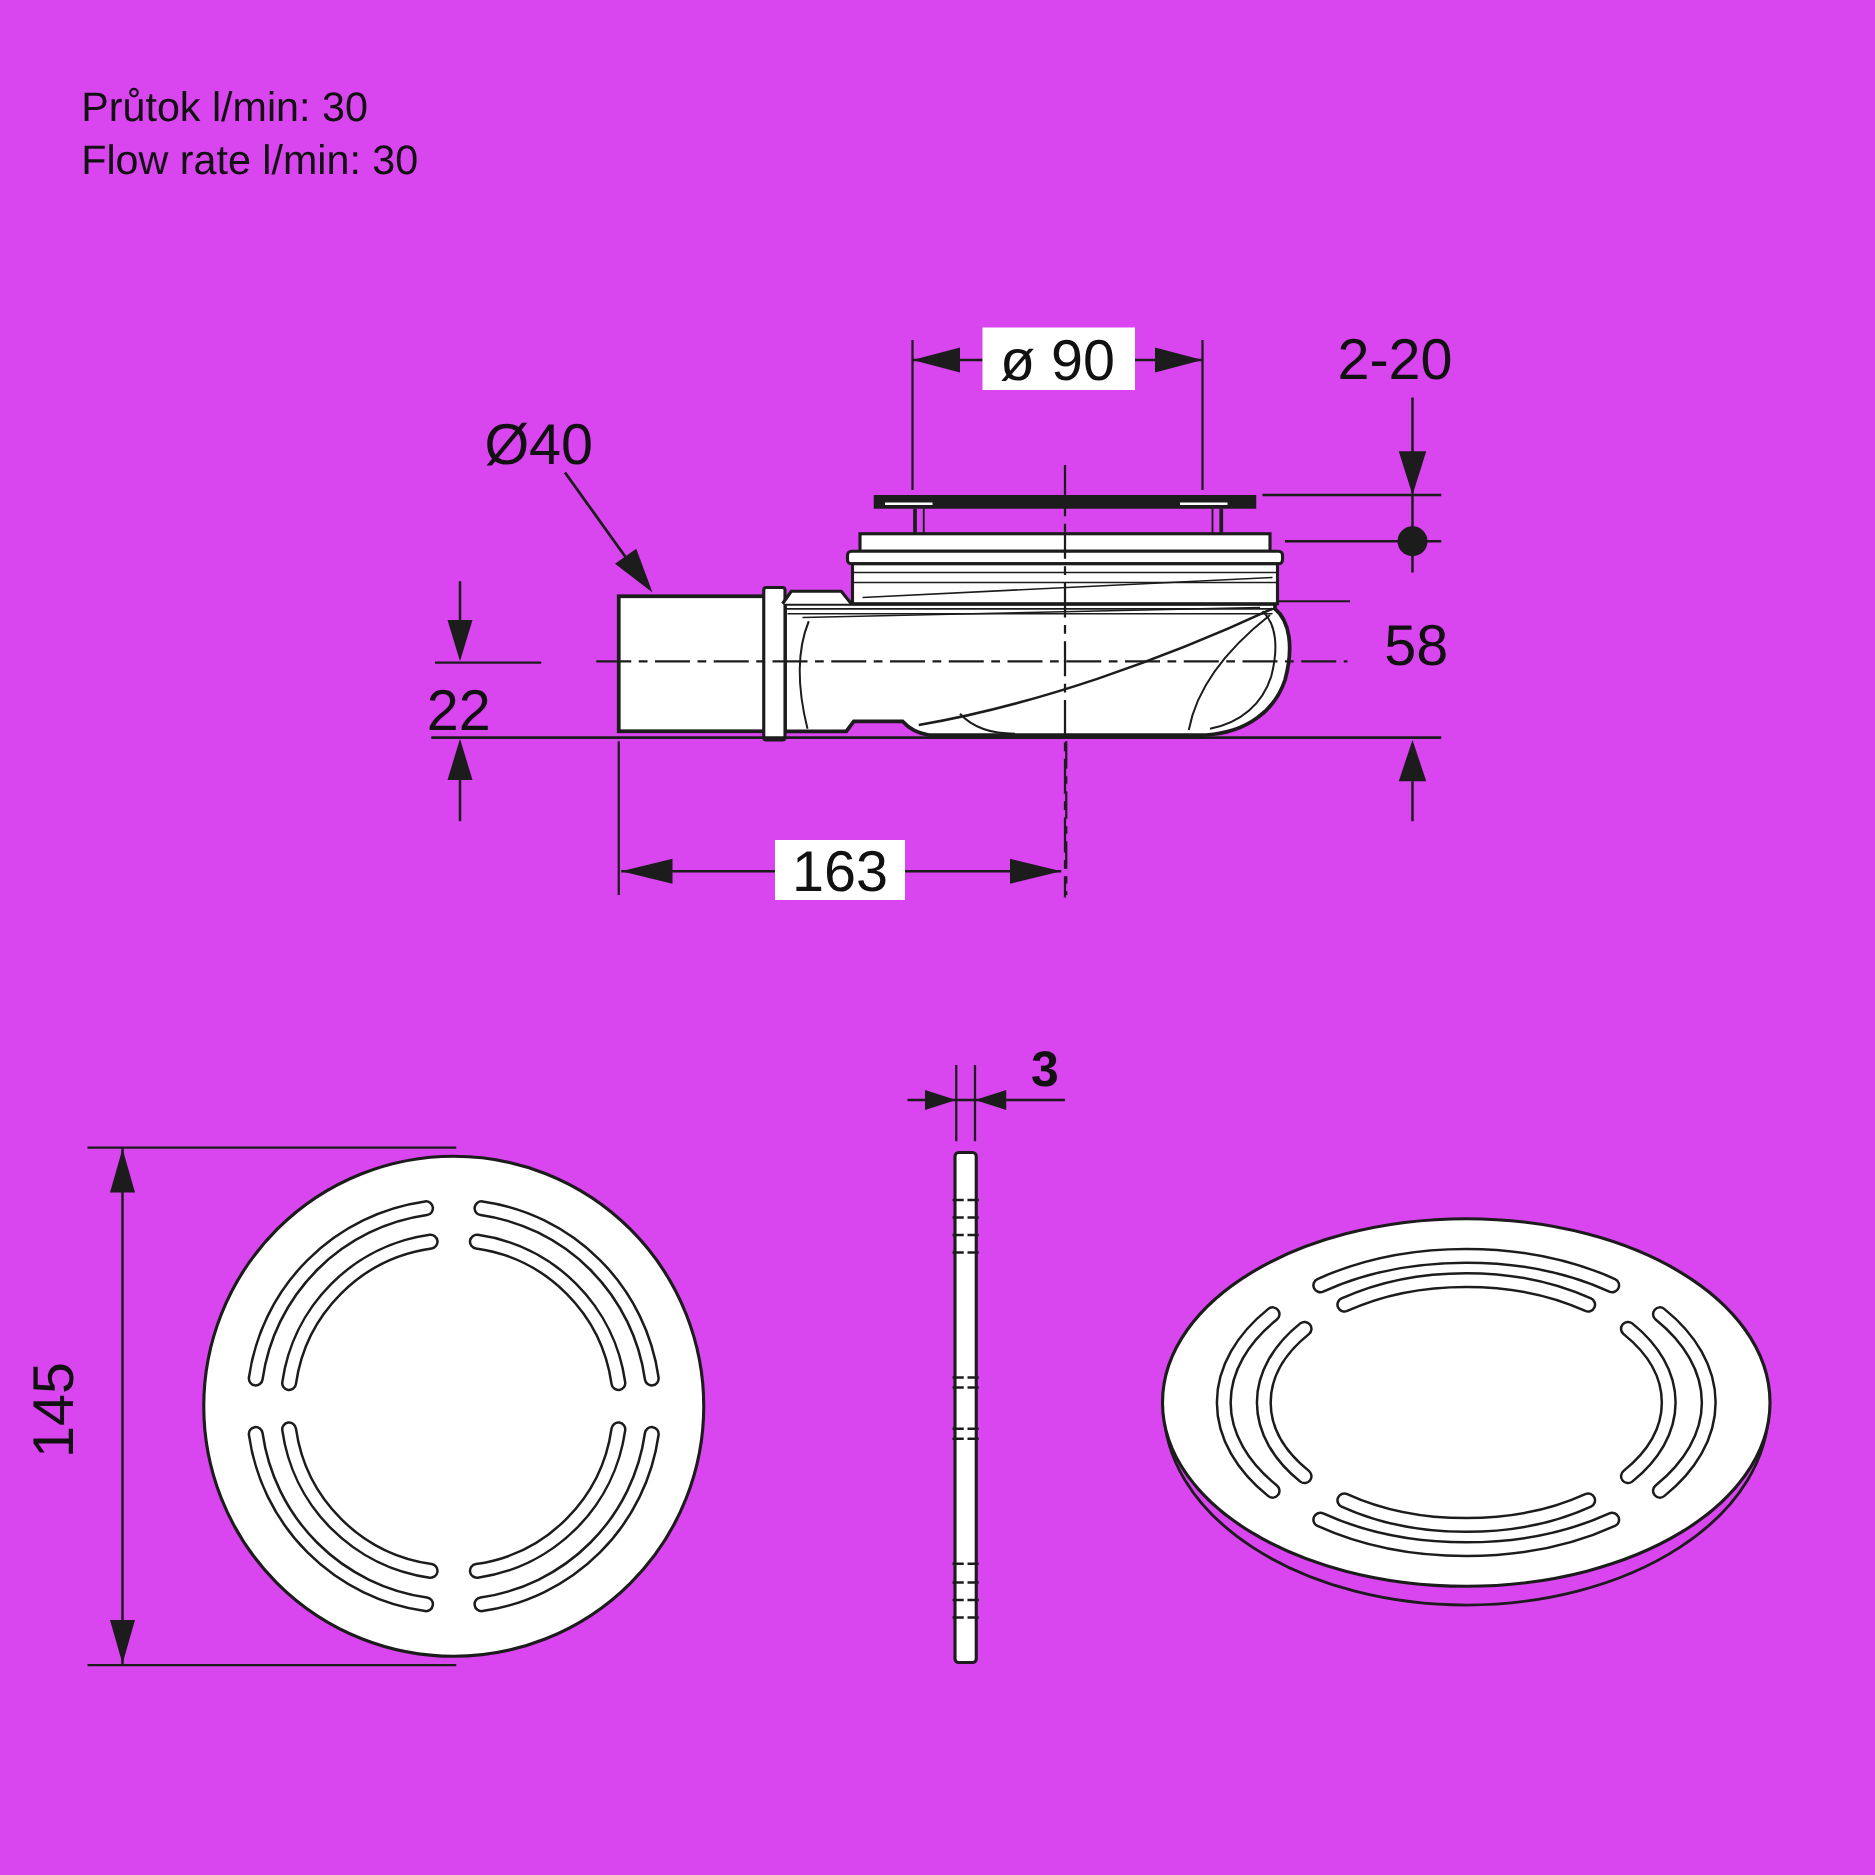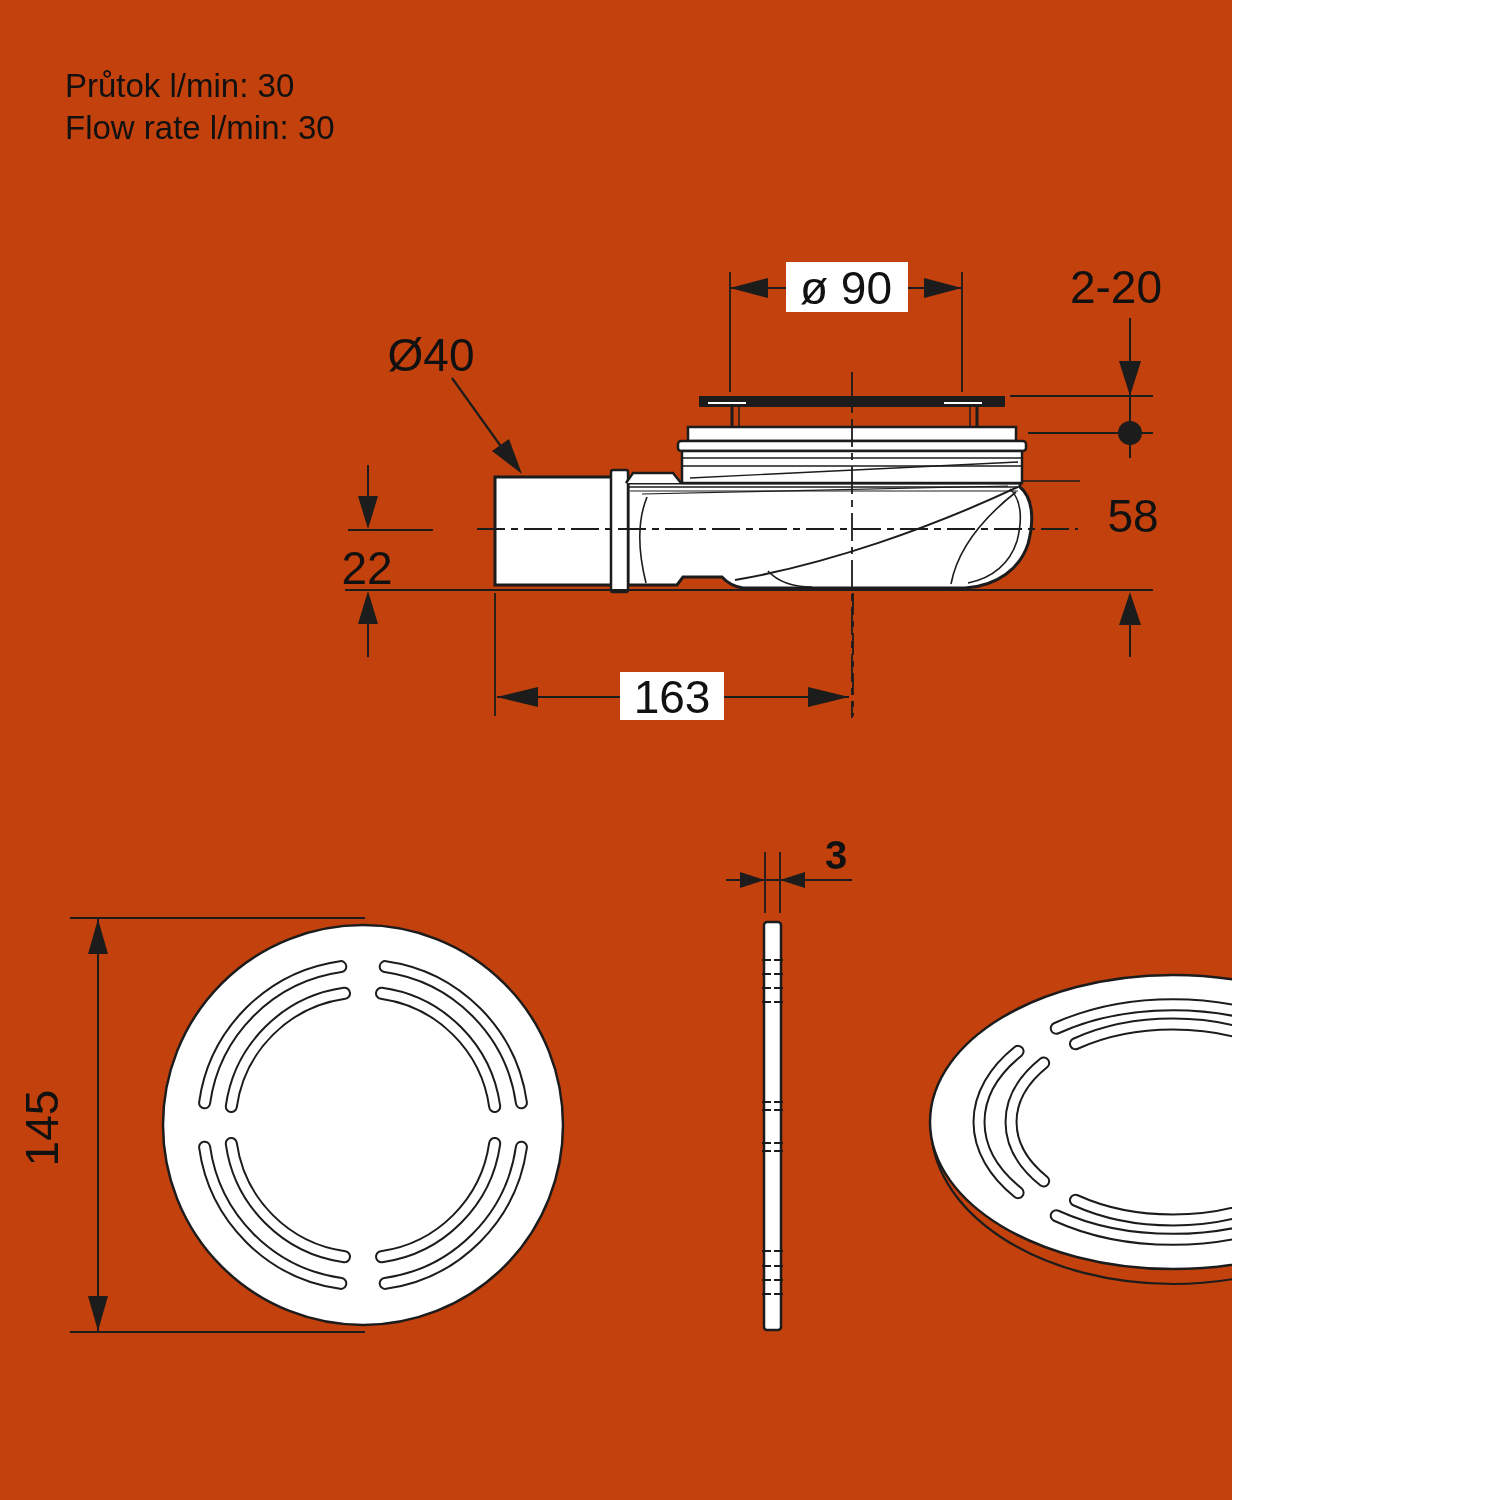--- a/index.html
+++ b/index.html
@@ -1,16 +1,16 @@
 <!DOCTYPE html>
 <html><head>
 <meta charset="utf-8">
 <style>
   html,body{margin:0;padding:0;background:#ffffff;}
-  .page{position:relative;width:1232px;height:1500px;background:#c2410c;overflow:hidden;}
+  .page{position:relative;width:1500px;height:1500px;background:#d946ef;overflow:hidden;}
   svg{display:block;}
   svg text{fill:#111;font-family:"Liberation Sans",sans-serif;}
   .hdr{font-size:33px;}
   .dim{font-size:46px;}
   .dim3{font-size:40px;font-weight:700;}
   .ln{stroke:#1c1c1c;fill:none;}
   .fw{fill:#ffffff;stroke:#1c1c1c;}
   .blk{fill:#1c1c1c;stroke:none;}
   .slot{stroke:#1c1c1c;stroke-width:13;fill:none;stroke-linecap:round;}
   .slot-inner{stroke:#ffffff;stroke-width:9;fill:none;stroke-linecap:round;}

